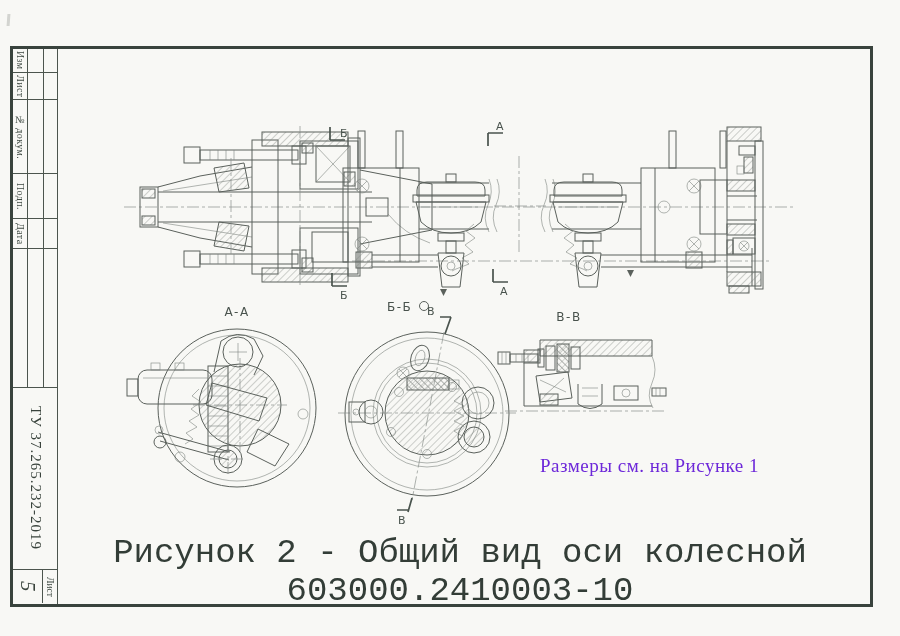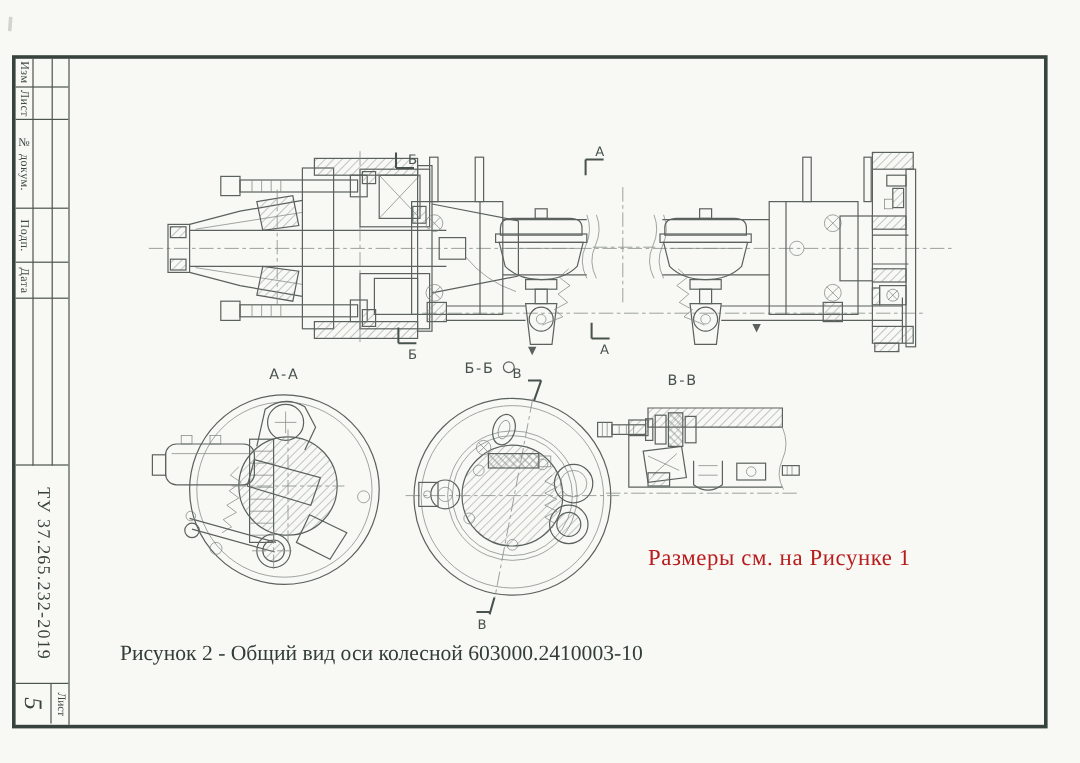--- a/index.html
+++ b/index.html
@@ -48,25 +48,25 @@
   .sheet-num{
     font-size:21px;font-style:italic;color:#39433c;
   }
   .sheet-word-cell{
     flex:1;display:flex;align-items:center;justify-content:center;
   }
   .sheet-word{font-size:9.5px;}
   
   .note-text{
     position:absolute;left:540px;top:455px;
-    font-size:19px;color:#b91c1c;letter-spacing:0.5px;
+    font-size:19px;color:#6d28d9;letter-spacing:0.5px;
   }
   .caption-text{
-    position:absolute;left:100px;top:534px;width:720px;text-align:left;
-    font-size:18px;color:#333d37;
+    position:absolute;left:100px;top:534px;width:720px;text-align:center;
+    font-size:34px;color:#333d37;font-family:Liberation Mono, monospace;
   }
   .scan-artifact{
     position:absolute;left:7px;top:14px;width:3px;height:12px;
     background:#b4b7b1;opacity:0.55;transform:rotate(4deg);
   }
   
   svg.artwork{position:absolute;left:0;top:0;}
   .s  {stroke:#5b615c;stroke-width:1;fill:none;}
   .st {stroke:#7e847f;stroke-width:0.6;fill:none;}
   .cl {stroke:#8b918c;stroke-width:0.7;fill:none;stroke-dasharray:12 3 3 3;}

